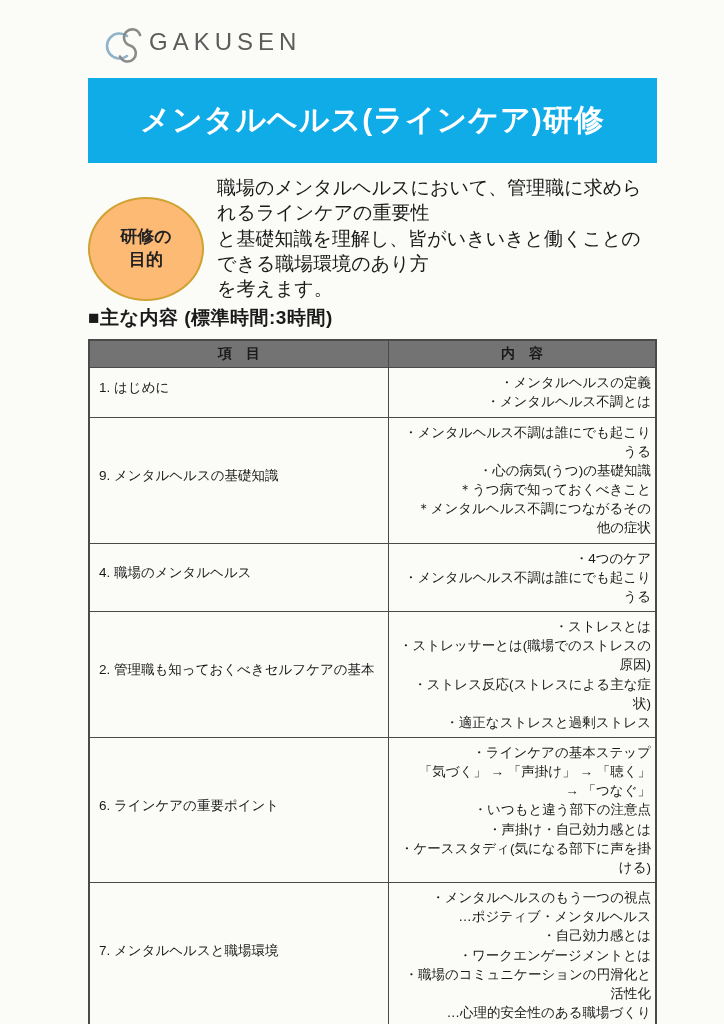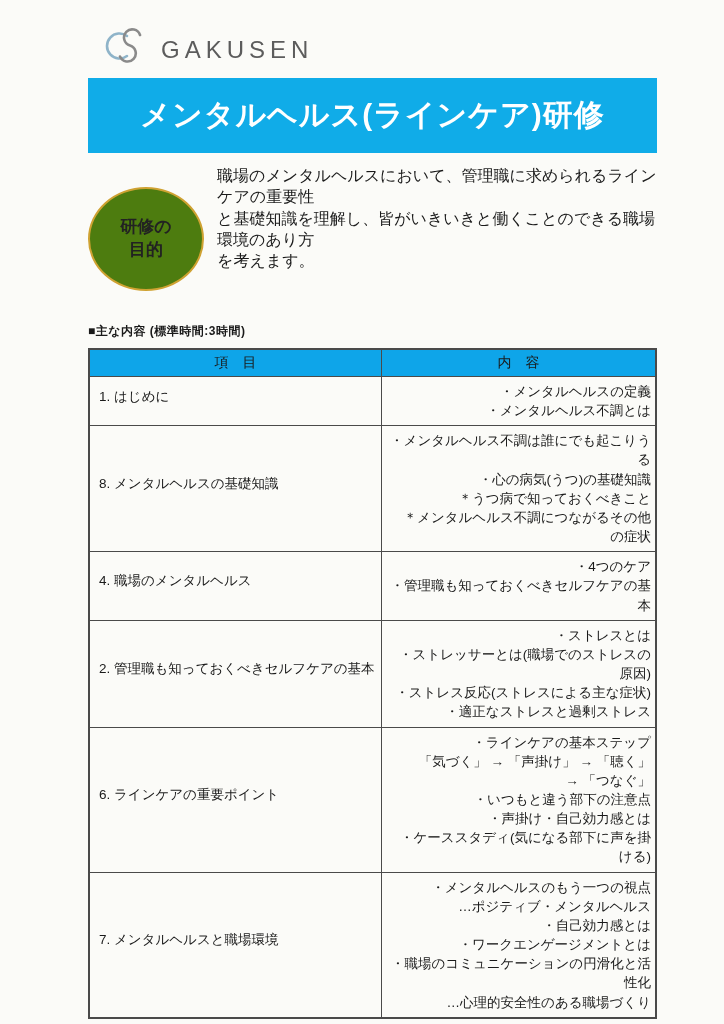--- a/index.html
+++ b/index.html
@@ -4,52 +4,52 @@
 <style>
   html,body { margin:0; padding:0; }
   body { background:#e9e9e9; font-family:"Liberation Sans","DejaVu Sans",sans-serif; }
   .page {
     position:relative; width:724px; height:1024px; margin:0 auto;
     background:#fbfbf8; overflow:hidden; color:#1a1a1a;
   }
   .content { width:569px; margin-left:88px; }
 
   
-  .logo-row { padding-top:28px; margin-left:12px; display:flex; align-items:flex-end; gap:15px; }
+  .logo-row { padding-top:28px; margin-left:12px; display:flex; align-items:flex-start; gap:3px; }
   .logo-mark { width:46px; height:36px; }
   .logo-text { font-size:24px; color:#5c5c5c; letter-spacing:5px; font-weight:400; }
 
   
   .banner {
-    margin-top:14px; height:75px; background:#10ace8;
+    margin-top:14px; height:85px; background:#10ace8;
     display:flex; align-items:center; justify-content:center;
   }
   .banner-title { color:#ffffff; font-size:30px; font-weight:bold; letter-spacing:1px; }
 
   
   .purpose { margin-top:10px; display:flex; gap:13px; }
   .purpose-badge {
     flex:none; width:112px; height:100px; margin-top:24px;
-    background:#4d7c0f; border:2.5px solid #cfa232; border-radius:50%;
+    background:#fdba74; border:2.5px solid #cfa232; border-radius:50%;
     display:flex; align-items:center; justify-content:center; text-align:center;
     font-size:17px; font-weight:bold; line-height:1.35; white-space:pre-line; color:#222;
   }
-  .purpose-text { font-size:16px; line-height:1.33; padding-top:2px; }
+  .purpose-text { font-size:19px; line-height:1.33; padding-top:2px; }
   .purpose-intro { white-space:pre-line; }
   .purpose-items { white-space:pre-line; padding-left:13px; }
 
   
-  .section-heading { margin-top:32px; font-size:12px; font-weight:bold; letter-spacing:0.5px; }
+  .section-heading { margin-top:4px; font-size:19px; font-weight:bold; letter-spacing:0.5px; }
   table.contents {
     margin-top:8px; width:569px; border-collapse:collapse;
     border:2px solid #4a4a4a; font-size:13.5px;
   }
   table.contents th {
-    background:#0ea5e9; border:1px solid #4a4a4a; font-weight:normal;
-    font-size:14px; padding:4px 0; height:18px;
+    background:#737373; border:1px solid #4a4a4a; font-weight:bold;
+    font-size:14px; padding:4px 10px; height:18px;
   }
   table.contents td { border:1px solid #4a4a4a; vertical-align:middle; }
   td.col-item { width:278px; padding:5px 4px 14px 9px; }
   td.col-detail { padding:5px 4px 5px 7px; white-space:pre-line; line-height:1.42;text-align:right; }
 </style>
 </head>
 <body>
 
 <div class="page">
   <div class="content">
@@ -88,31 +88,31 @@
       <tbody>
 
           <tr>
             <td class="col-item">1. はじめに</td>
             <td class="col-detail">・メンタルヘルスの定義
 ・メンタルヘルス不調とは</td>
           </tr>
 
 
           <tr>
-            <td class="col-item">8. メンタルヘルスの基礎知識</td>
+            <td class="col-item">9. メンタルヘルスの基礎知識</td>
             <td class="col-detail">・メンタルヘルス不調は誰にでも起こりうる
 ・心の病気(うつ)の基礎知識
 　＊うつ病で知っておくべきこと
 　＊メンタルヘルス不調につながるその他の症状</td>
           </tr>
 
           <tr>
             <td class="col-item">4. 職場のメンタルヘルス</td>
             <td class="col-detail">・4つのケア
-・管理職も知っておくべきセルフケアの基本</td>
+・メンタルヘルス不調は誰にでも起こりうる</td>
           </tr>
 
           <tr>
             <td class="col-item">2. 管理職も知っておくべきセルフケアの基本</td>
             <td class="col-detail">・ストレスとは
 ・ストレッサーとは(職場でのストレスの原因)
 ・ストレス反応(ストレスによる主な症状)
 ・適正なストレスと過剰ストレス</td>
           </tr>
 

